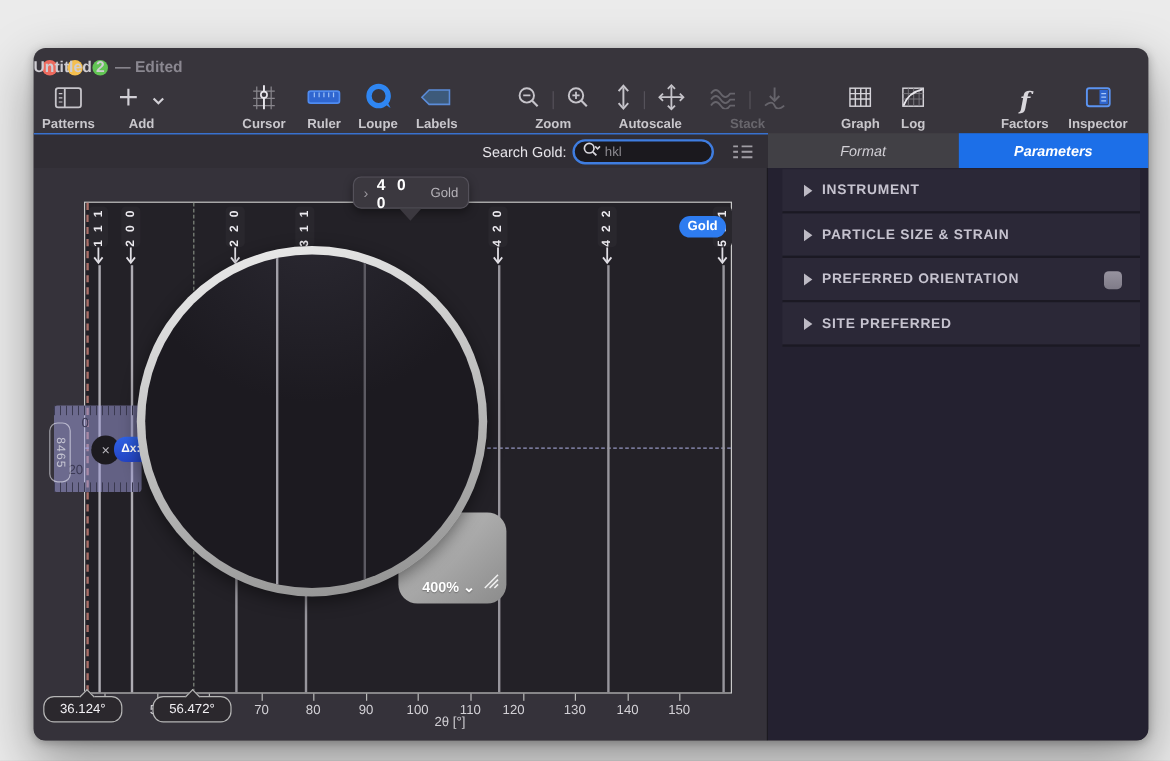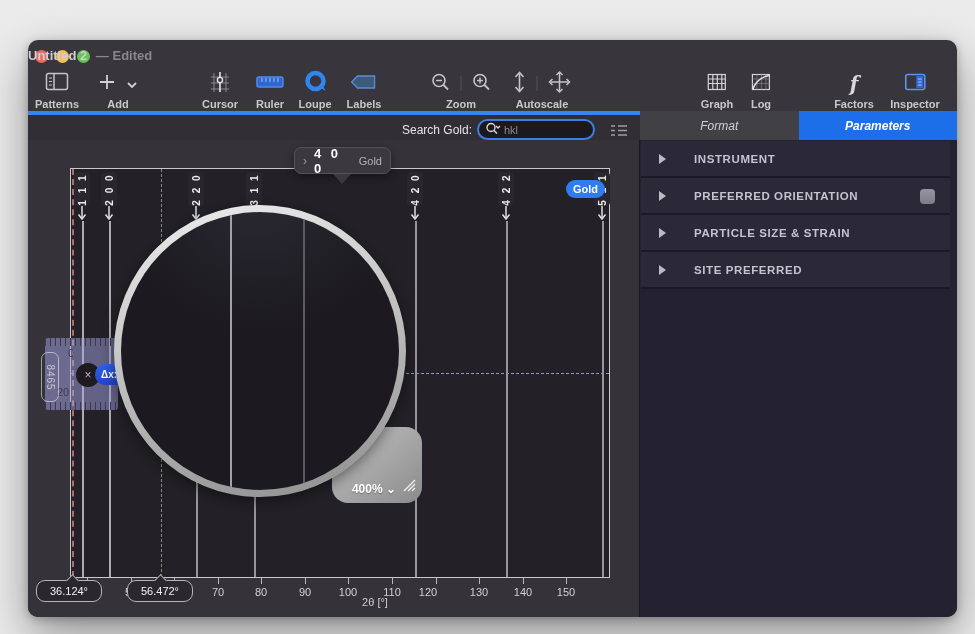--- a/index.html
+++ b/index.html
@@ -20,21 +20,21 @@
   
   .toolbar { position:absolute; left:0; top:30px; width:100%; height:41px; }
   .tb-item { position:absolute; top:0; transform:translateX(-50%); display:flex; flex-direction:column; align-items:center; }
   .tb-icons { height:27px; display:flex; align-items:center; gap:10px; }
   .tb-cap { font-size:11px; color:#c9c7cc; margin-top:1px; white-space:nowrap;font-weight:bold; }
   .tb-cap.disabled { color:#68666c; }
   .tb-sep { width:1px; height:15px; background:#55525a; }
   .f-glyph { font-family:"DejaVu Serif", serif; font-style:italic; font-weight:bold; font-size:20px; color:#d9d7dc; line-height:20px; }
 
   
-  .search-row { position:absolute; left:0; top:71px; width:612px; height:29px; background:#312e35; border-top:4px solid #3b82f6;padding-left:16px; }
+  .search-row { position:absolute; left:0; top:71px; width:612px; height:29px; background:#312e35; border-top:1px solid #3b82f6;padding-left:16px; }
   .search-label { position:absolute; right:168px; top:8px; font-size:12px; color:#e6e4e9; }
   .search-field { position:absolute; left:449px; top:4px; width:118px; height:21px; background:#1b191e;
     border:2.5px solid #3f7de0; border-radius:11px; display:flex; align-items:center; padding:0 6px; }
   .search-ph { font-size:11px; color:#8d8a91; margin-left:3px; }
   .list-btn { position:absolute; left:582px; top:8px; }
   .tab-row { position:absolute; left:612px; top:71px; width:317px; height:29px; display:flex;font-style:italic; }
   .tab { flex:1; display:flex; align-items:center; justify-content:center; font-size:12px; }
   .tab-format { background:#414045; color:#d2d0d6; }
   .tab-params { background:#1c6fe8; color:#ffffff; font-weight:bold; }
 
@@ -97,22 +97,22 @@
   .tick { position:absolute; top:438px; width:1px; height:6px; background:#b9b9b9; }
   .tick-label { position:absolute; top:446px; width:30px; margin-left:-15px; text-align:center; font-size:11px; color:#d2d0d5; }
   .axis-title { position:absolute; left:297px; top:456px; width:100px; text-align:center; font-size:11px; color:#cfcdd2; }
   .callout { position:absolute; top:440px; width:66px; height:22px; background:#2b282d; border:1.5px solid #b5b5b5; border-radius:9px;
     display:flex; align-items:center; justify-content:center; color:#f2f0f4; font-size:11px; z-index:9; }
   .callout .notch { position:absolute; top:-5px; width:9px; height:9px; background:#2b282d; border-left:1.5px solid #b5b5b5; border-top:1.5px solid #b5b5b5; transform:rotate(45deg); }
   .co-left { left:8px; } .co-left .notch{ left:31px; }
   .co-right { left:99px; } .co-right .notch{ left:28px; }
 
   
-  .side-section { position:relative; margin:0 7px 0 1px; height:37px; background:#2b2837; border-bottom:2px solid #1b1923;
-    display:flex; align-items:center; padding-left:18px;gap:20px; }
+  .side-section { position:relative; margin:0 7px 0 12px; height:37px; background:#2b2837; border-bottom:2px solid #1b1923;
+    display:flex; align-items:center; padding-left:18px; }
   .side-section:first-child { margin-top:1px; }
   .disclosure { width:0; height:0; border-top:5px solid transparent; border-bottom:5px solid transparent; border-left:7px solid #bdbac4; margin-right:8px; }
   .side-label { font-size:11.5px; font-weight:bold; letter-spacing:.6px; color:#c6c3cf; }
   .side-checkbox { position:absolute; right:15px; top:11px; width:15px; height:15px; border-radius:4px; background:linear-gradient(#97939f,#7f7b88); }
 </style>
 </head>
 <body>
 
 <div class="window">
 
@@ -247,20 +247,38 @@
               <line x1="3" y1="12" x2="21" y2="12" stroke="#c6c4ca" stroke-width="1.5"></line>
               <polyline points="9,5 12,2 15,5" fill="none" stroke="#c6c4ca" stroke-width="1.5"></polyline>
               <polyline points="9,19 12,22 15,19" fill="none" stroke="#c6c4ca" stroke-width="1.5"></polyline>
               <polyline points="5,9 2,12 5,15" fill="none" stroke="#c6c4ca" stroke-width="1.5"></polyline>
               <polyline points="19,9 22,12 19,15" fill="none" stroke="#c6c4ca" stroke-width="1.5"></polyline>
             </svg></span>
       </div>
       <div class="tb-cap">Autoscale</div>
     </div>
 
+    <div class="tb-item" style="left:595px">
+      <div class="tb-icons">
+        <span><svg width="24" height="20">
+              <g fill="none" stroke="#66646b" stroke-width="1.5">
+                <path d="M2 7 q4 -6 8 0 t8 0 h4"></path>
+                <path d="M2 12 q4 -6 8 0 t8 0 h4"></path>
+                <path d="M2 17 q4 -6 8 0 t8 0 h4"></path>
+              </g>
+            </svg></span>
+        <span class="tb-sep"></span>
+        <span><svg width="20" height="20">
+              <line x1="10" y1="2" x2="10" y2="12" stroke="#66646b" stroke-width="1.6"></line>
+              <polyline points="6,9 10,13 14,9" fill="none" stroke="#66646b" stroke-width="1.6"></polyline>
+              <path d="M2 17 q6 -5 8 0 q2 5 8 0" fill="none" stroke="#66646b" stroke-width="1.5"></path>
+            </svg></span>
+      </div>
+      <div class="tb-cap disabled">Stack</div>
+    </div>
 
     <div class="tb-item" style="left:689px">
       <div class="tb-icons">
           <span>
         <svg width="20" height="18">
               <g stroke="#d6d4da" stroke-width="1.2">
                 <rect x="1.5" y="1.5" width="17" height="15" fill="none"></rect>
                 <line x1="6" y1="1.5" x2="6" y2="16.5"></line>
                 <line x1="10.5" y1="1.5" x2="10.5" y2="16.5"></line>
                 <line x1="15" y1="1.5" x2="15" y2="16.5"></line>
@@ -488,26 +506,26 @@
     </div>
   </div>
 
   <div class="right-panel">
     <div class="side-section">
       <div class="disclosure"></div>
       <span class="side-label">INSTRUMENT</span>
     </div>
     <div class="side-section">
       <div class="disclosure"></div>
+      <span class="side-label">PARTICLE SIZE &amp; STRAIN</span>
+    </div>
+    <div class="side-section">
+      <div class="disclosure"></div>
       <span class="side-label">PREFERRED ORIENTATION</span>
       <div class="side-checkbox"></div>
-    </div>
-    <div class="side-section">
-      <div class="disclosure"></div>
-      <span class="side-label">PARTICLE SIZE &amp; STRAIN</span>
     </div>
     <div class="side-section">
       <div class="disclosure"></div>
       <span class="side-label">SITE PREFERRED</span>
     </div>
   </div>
 
 </div>
 
 </body></html>

